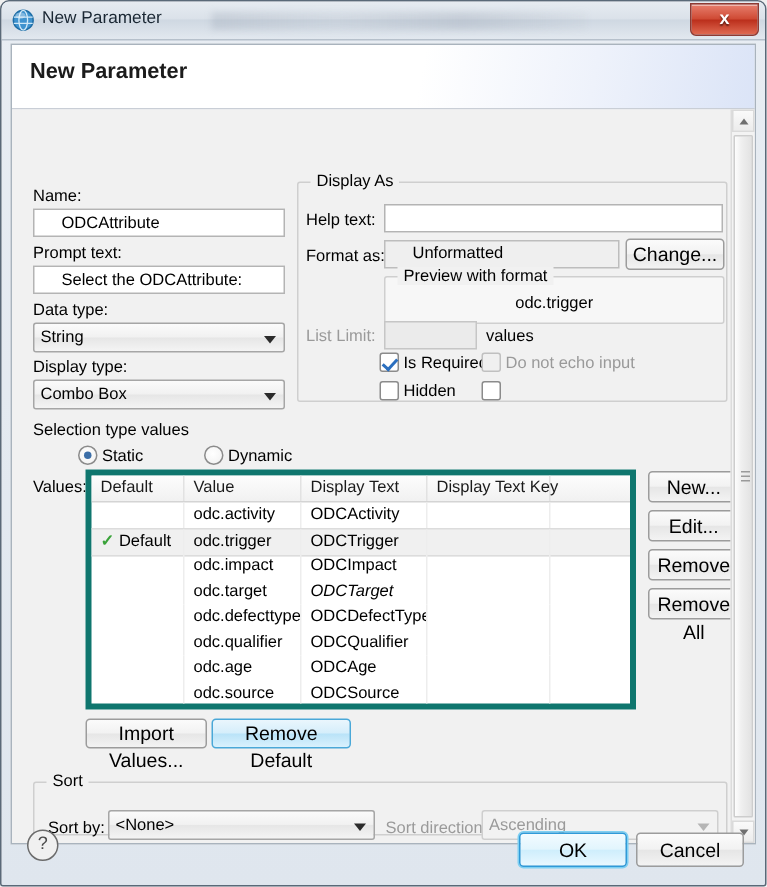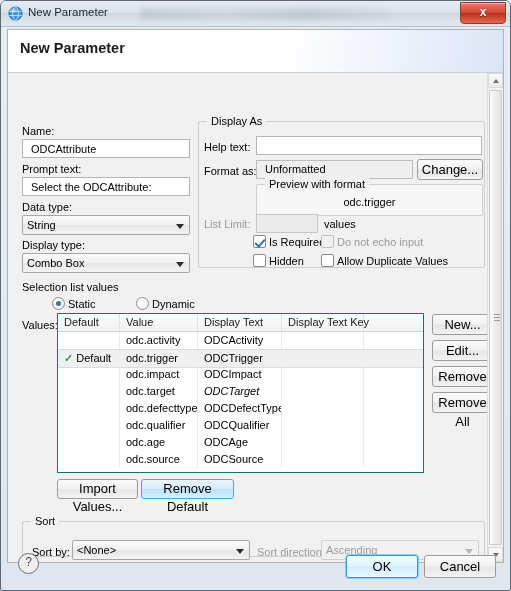--- a/index.html
+++ b/index.html
@@ -89,21 +89,21 @@
     position:absolute;left:4px;top:50%;margin-top:-4px;width:6px;height:8px;
   }
   .vscroll .grip b{display:block;height:1px;background:#9a9a9a;margin-bottom:2px;}
   
   .lbl{position:absolute;font-size:11px;color:#000;white-space:nowrap;}
   .lbl.dis{color:#9a9a9a;}
   .tf{
     position:absolute;box-sizing:border-box;
     background:#fff;border:1px solid #b4b4b4;
     font-family:"Liberation Sans", sans-serif;font-size:11px;color:#000;
-    padding:1px 8px;line-height:16px;height:19px;
+    padding:1px 18px;line-height:16px;height:19px;
   }
   .tf.ro{background:#efefef;border:1px solid #bdbdbd;}
   .tf.dis{background:#ebebeb;border:1px solid #c6c6c6;}
   .combo{
     position:absolute;box-sizing:border-box;height:20px;
     background:linear-gradient(180deg,#fbfbfb 0%,#f1f1f1 48%,#e6e6e6 52%,#f4f4f4 100%);
     border:1px solid #a6a6a6;border-radius:2px;
     font-size:11px;color:#000;line-height:18px;padding-left:4px;
     cursor:pointer;
   }
@@ -152,21 +152,21 @@
     background:radial-gradient(circle at 45% 40%,#ffffff,#f0f0f0);
     border:1px solid #8b8b8b;border-radius:50%;
   }
   .rb.on:after{
     content:"";position:absolute;left:3px;top:3px;width:5px;height:5px;
     border-radius:50%;background:#3c6fa8;
   }
   
   .tblbox{
     position:absolute;box-sizing:border-box;
-    background:#fff;border:1px solid #0f766e;overflow:hidden;
+    background:#fff;border:4px solid #0f766e;overflow:hidden;
   }
   .thead{
     position:absolute;left:0;top:0;right:0;height:17px;
     background:linear-gradient(180deg,#fdfdfd,#f1f1f1);
     border-bottom:1px solid #d4d4d4;
   }
   .thead .th{
     position:absolute;top:0;height:17px;line-height:17px;
     font-size:11px;color:#1a1a1a;padding-left:6px;box-sizing:border-box;
     border-right:1px solid #e2e2e2;white-space:nowrap;
@@ -256,23 +256,22 @@
       <div class="cb on" style="left:245px;top:162px;"></div>
       <div class="lbl" style="left:261px;top:163px;">Is Required</div>
 
       <div class="cb dis" style="left:313px;top:162px;"></div>
       <div class="lbl dis" style="left:329px;top:163px;">Do not echo input</div>
 
       <div class="cb" style="left:245px;top:181px;"></div>
       <div class="lbl" style="left:261px;top:182px;">Hidden</div>
 
       <div class="cb" style="left:313px;top:181px;"></div>
-      <div class="lbl" style="left:329px;top:182px;">Allow Duplicate Values</div>
-
-      <div class="lbl" style="left:14px;top:208px;">Selection list values</div>
+
+      <div class="lbl" style="left:14px;top:208px;">Selection type values</div>
 
       <div class="rb on" style="left:44px;top:224px;"></div>
       <div class="lbl" style="left:60px;top:225px;">Static</div>
 
       <div class="rb" style="left:128px;top:224px;"></div>
       <div class="lbl" style="left:144px;top:225px;">Dynamic</div>
 
       <div class="lbl" style="left:14px;top:246px;">Values:</div>
 
       <div class="tblbox" style="left:49px;top:240px;width:367px;height:160px;">

